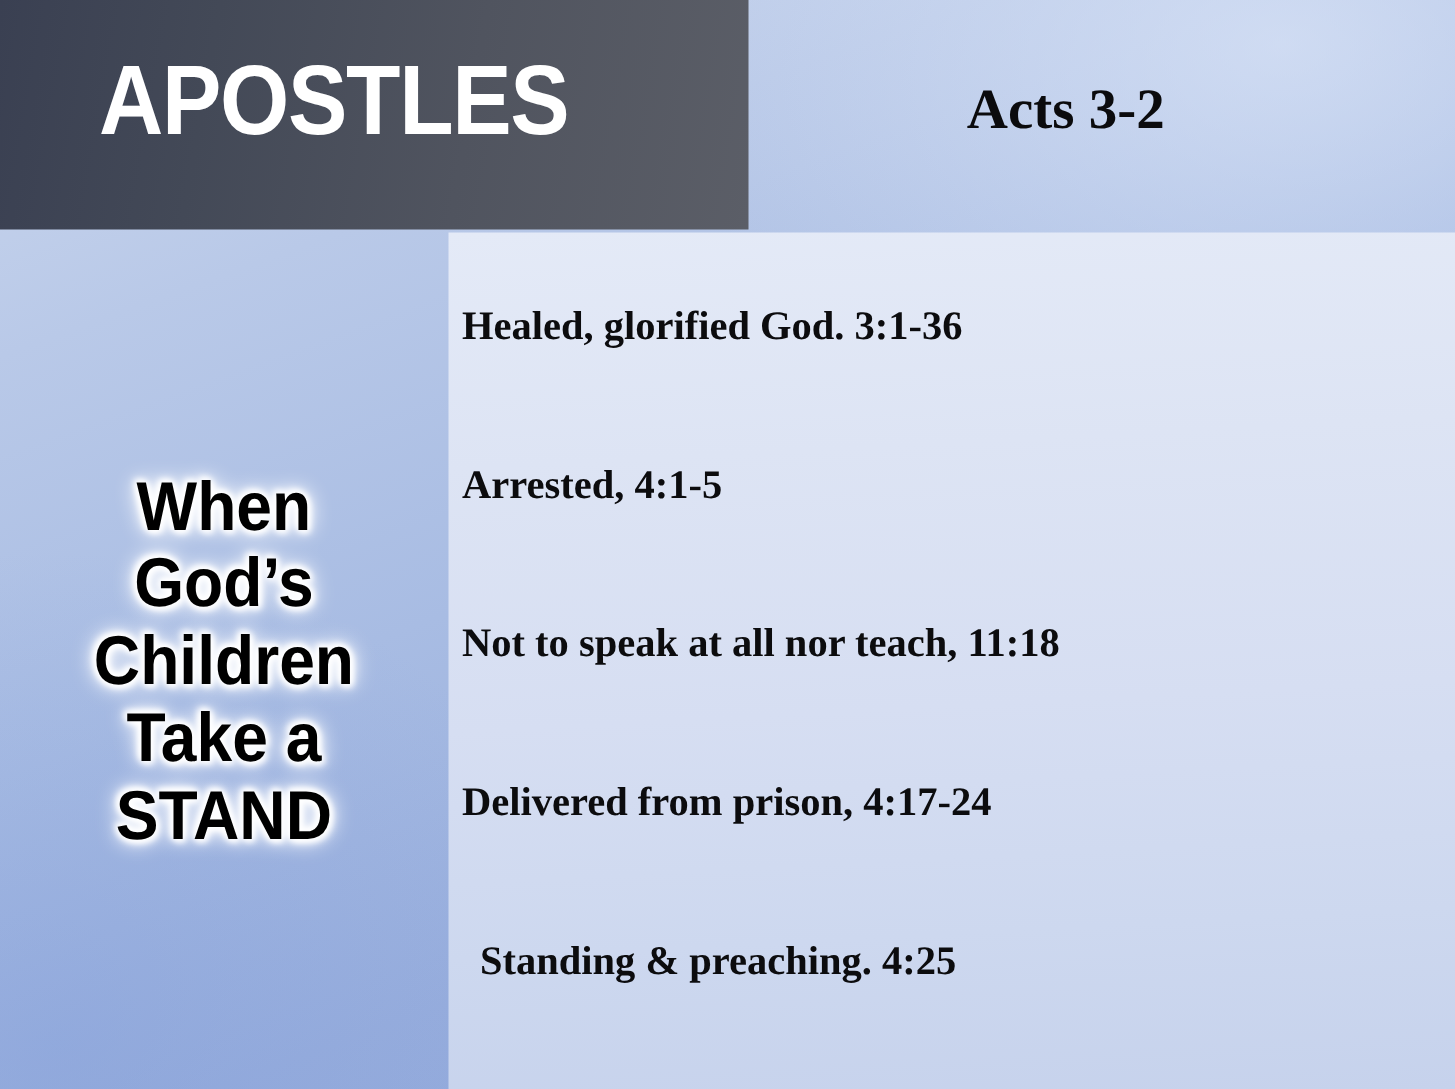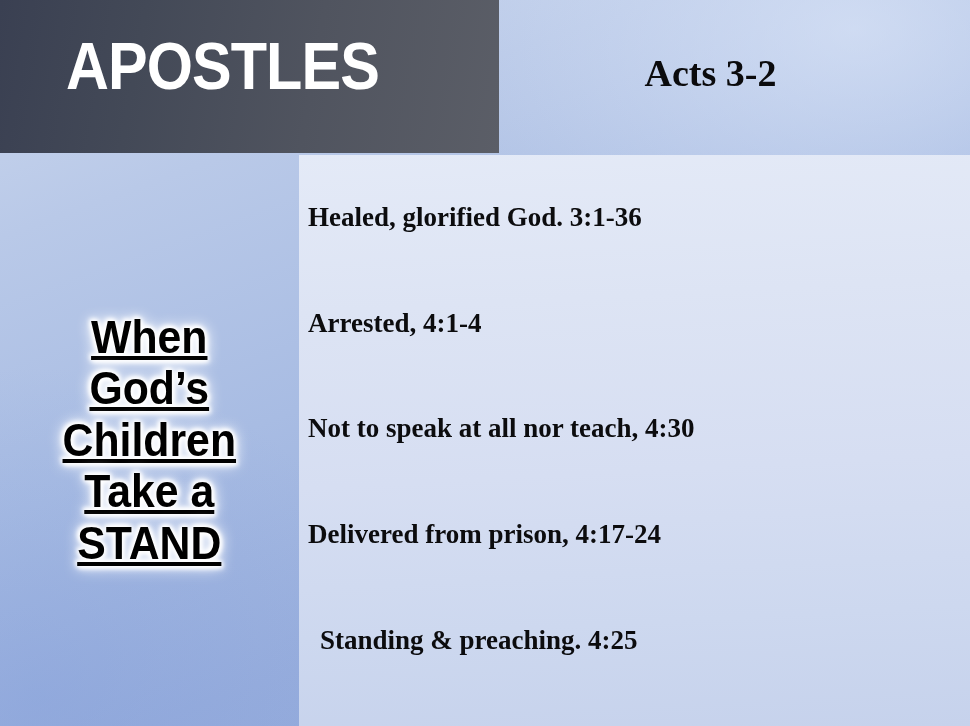--- a/index.html
+++ b/index.html
@@ -123,21 +123,20 @@
   
   .sidebar {
     position: absolute;
     left: 0;
     top: 155px;
     width: 299px;
     height: 571px;
     display: flex;
     align-items: center;
     justify-content: center;
-    text-decoration: underline;
   }
 
   .sidebar-headline {
     font-family: "Liberation Sans Narrow", "Liberation Sans", "DejaVu Sans", sans-serif;
     font-weight: bold;
     font-size: 46px;
     line-height: 1.12;
     color: #000000;
     text-align: center;
     transform: scaleX(0.93);
@@ -175,20 +174,20 @@
       <span class="sidebar-line">God’s</span>
       <span class="sidebar-line">Children</span>
       <span class="sidebar-line">Take a</span>
       <span class="sidebar-line">STAND</span>
     </div>
   </div>
 
   <div class="content-panel">
     <ul class="content-list">
       <li class="content-item">Healed, glorified God. 3:1-36</li>
-      <li class="content-item">Arrested, 4:1-4</li>
-      <li class="content-item">Not to speak at all nor teach, 4:30</li>
+      <li class="content-item">Arrested, 4:1-5</li>
+      <li class="content-item">Not to speak at all nor teach, 11:18</li>
       <li class="content-item">Delivered from prison, 4:17-24</li>
       <li class="content-item">Standing &amp; preaching. 4:25</li>
     </ul>
   </div>
 
 </div>
 
 </body></html>

